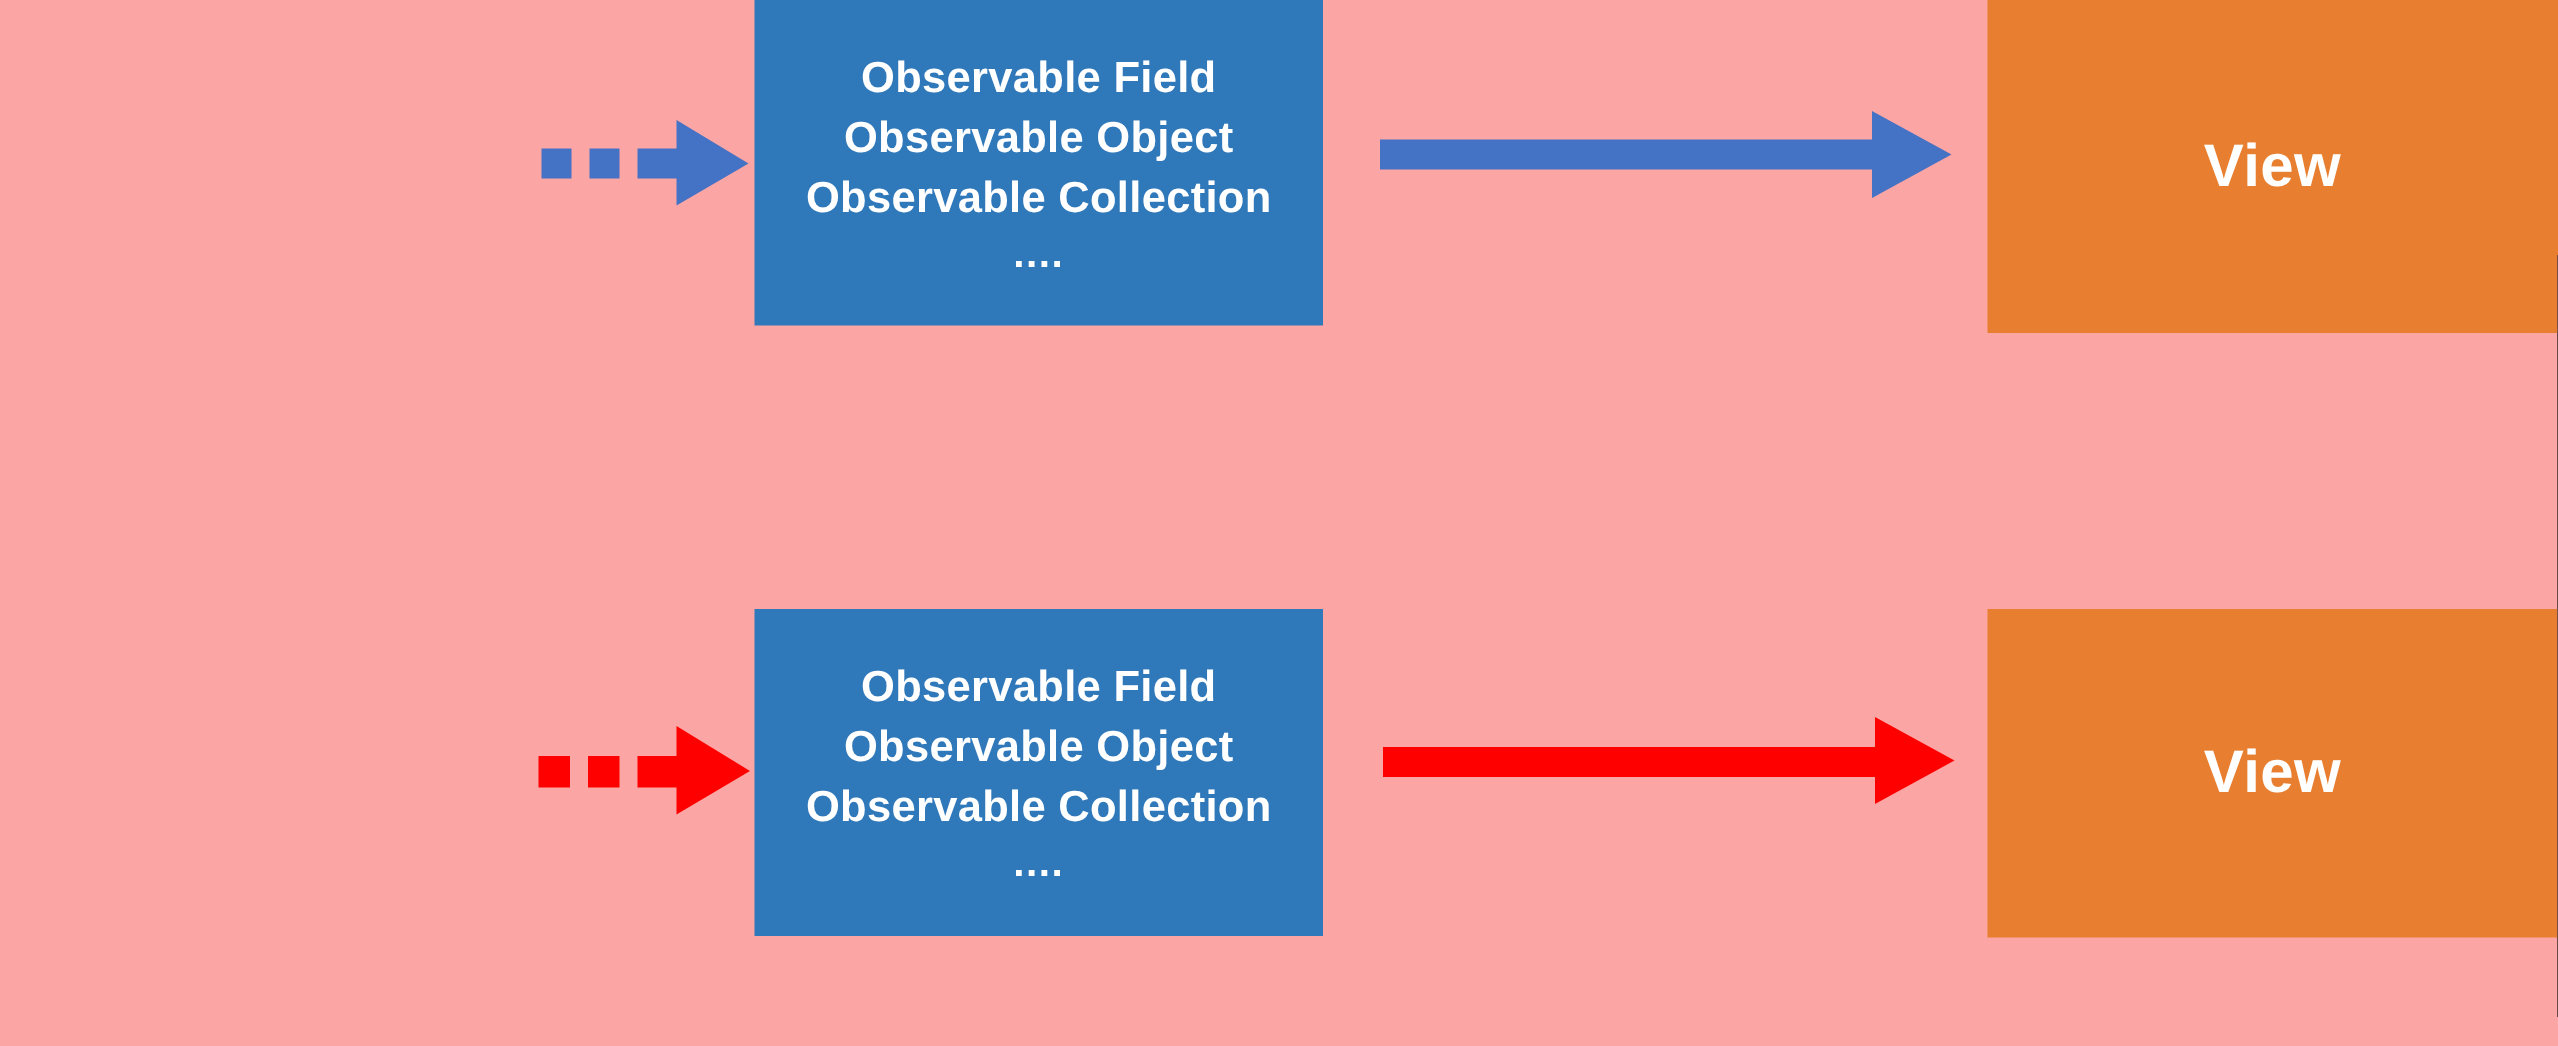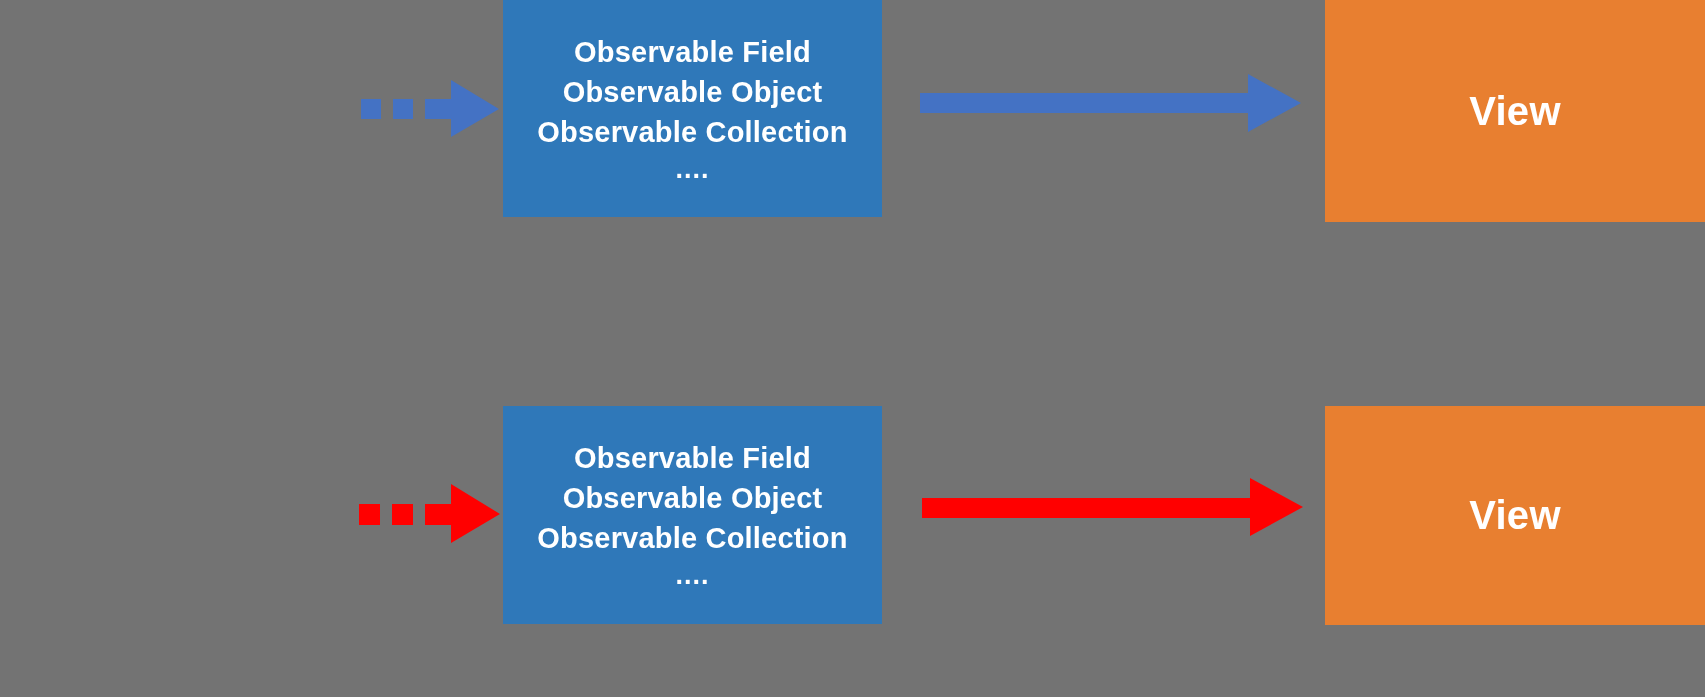--- a/index.html
+++ b/index.html
@@ -4,21 +4,21 @@
 <style>
   html, body {
     margin: 0;
     padding: 0;
     background: #000000;
   }
   #canvas {
     position: relative;
     width: 1705px;
     height: 697px;
-    background: #737373;
+    background: #fca5a5;
     overflow: hidden;
     font-family: "Liberation Sans", sans-serif;
   }
 
   
   .obs-box {
     position: absolute;
     display: flex;
     flex-direction: column;
     align-items: center;

